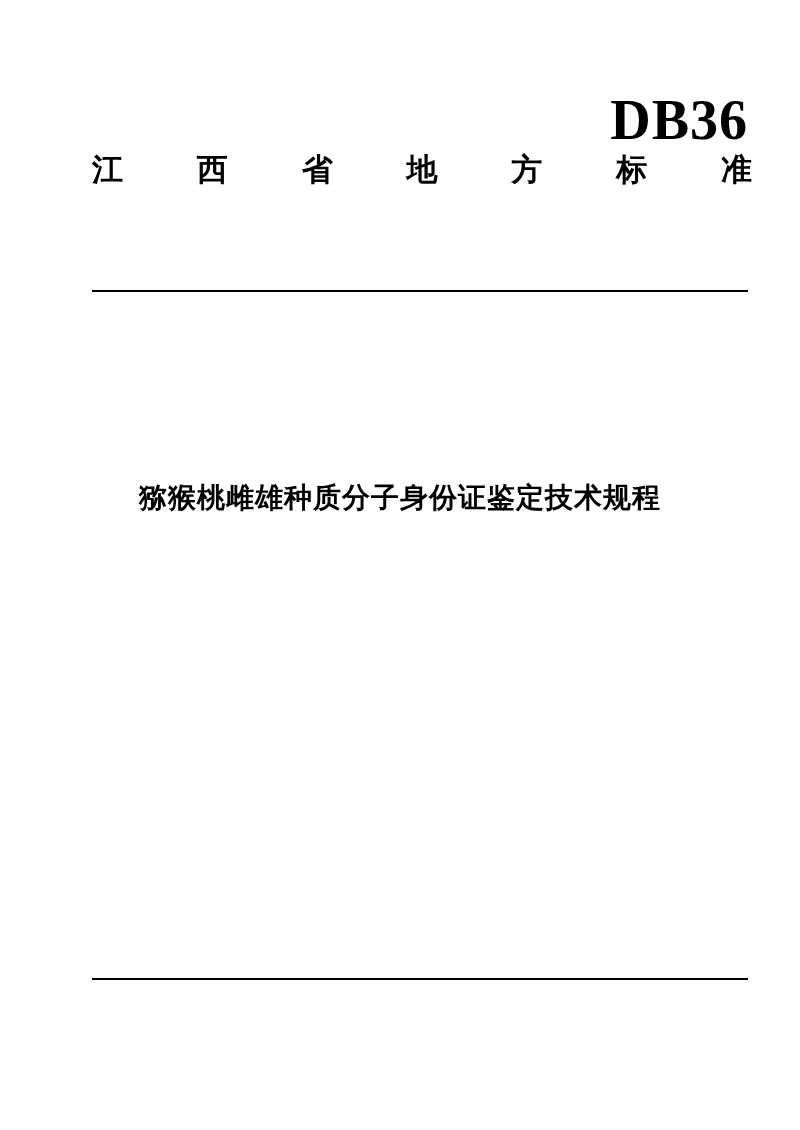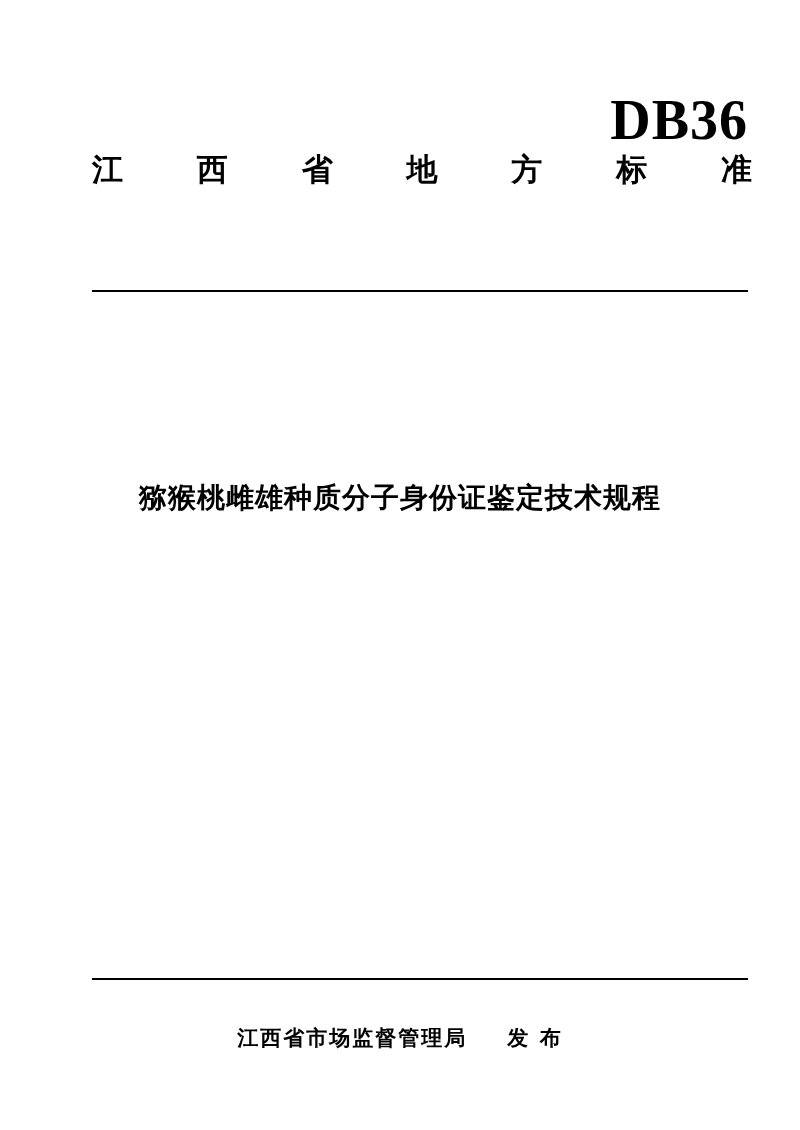--- a/index.html
+++ b/index.html
@@ -168,17 +168,14 @@
 
 
   <div class="rule-top"></div>
 
   <div class="doc-title">猕猴桃雌雄种质分子身份证鉴定技术规程</div>
 
 
 
   <div class="rule-bottom"></div>
 
-  <div class="publisher">
-    <span>江西省市场监督管理局</span><span class="gap"></span><span>发  布</span>
-  </div>
 
 </div>
 
 </body></html>

